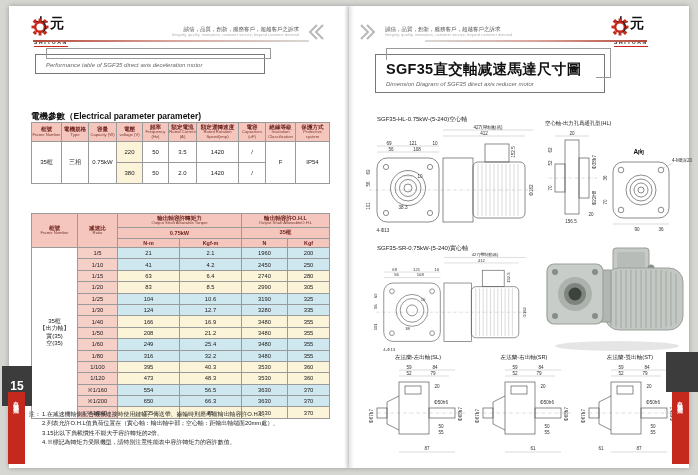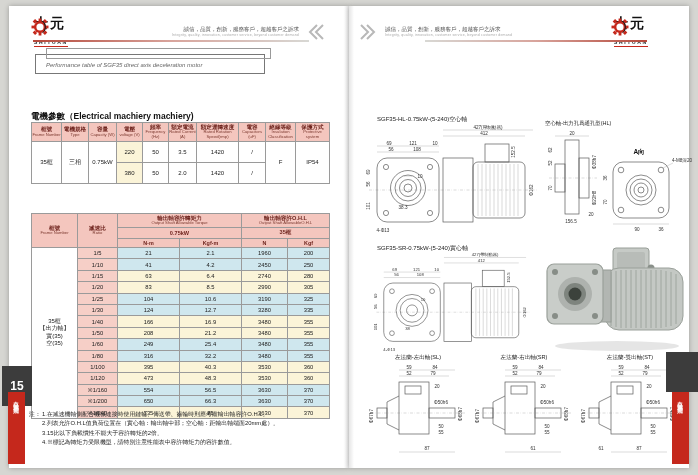--- a/index.html
+++ b/index.html
@@ -109,21 +109,21 @@
   <svg class="chev" style="left:298px;top:17px;" width="18" height="18" viewBox="0 0 18 18">
     <path d="M10 2 L3 9 L10 16 M16 2 L9 9 L16 16" fill="none" stroke="#b8b8b8" stroke-width="2"></path>
   </svg>
 
   <div class="rule" style="left:24px;top:34px;width:276px;"></div>
 
   <div class="titlebox">
     <div class="ten">Performance table of SGF35 direct axis deceleration motor</div>
   </div>
 
-  <div class="sect" style="left:22px;top:105px;">電機參數（Electrical machiery machiery)</div>
+  <div class="sect" style="left:22px;top:105px;">電機參數（Electrical parameter parameter)</div>
 
   <table class="dtab" id="elec-table" style="top:116px;">
     <colgroup>
       <col style="width:30px">
         <col style="width:27px">
         <col style="width:28px">
         <col style="width:26px">
         <col style="width:26px">
       <col style="width:28px">
         <col style="width:42px">
@@ -390,20 +390,24 @@
       <path d="M10.5 4.5 A7 7 0 0 1 10.5 17.5 A9 9 0 0 0 14 11 A9 9 0 0 0 10.5 4.5 Z" fill="#1a1a1a"></path>
     </svg>
     <div class="ltxt">
       <div class="cn">士元</div>
       <div class="en">SHIYUAN</div>
     </div>
   </div>
 
   <div class="rule rev" style="left:76px;top:34px;width:222px;"></div>
 
+  <div class="titlebox">
+    <div class="tcn">SGF35直交軸减速馬達尺寸圖</div>
+    <div class="ten">Dimension Diagram of SGF35 direct axis reducer motor</div>
+  </div>
 
   <div class="dlabel" style="left:28px;top:109px;">SGF35-HL-0.75kW-(5-240)空心軸</div>
   <svg style="left:16px;top:118px;" width="178" height="114" viewBox="0 0 178 114">
     <line class="cl" x1="4" y1="66" x2="172" y2="66"></line>
 
     <rect class="ln" x="12" y="34" width="62" height="64" rx="10"></rect>
     <circle class="ln" cx="21" cy="43" r="2.6"></circle>
       <circle class="ln" cx="65" cy="43" r="2.6"></circle>
     <circle class="ln" cx="21" cy="89" r="2.6"></circle>
       <circle class="ln" cx="65" cy="89" r="2.6"></circle>

